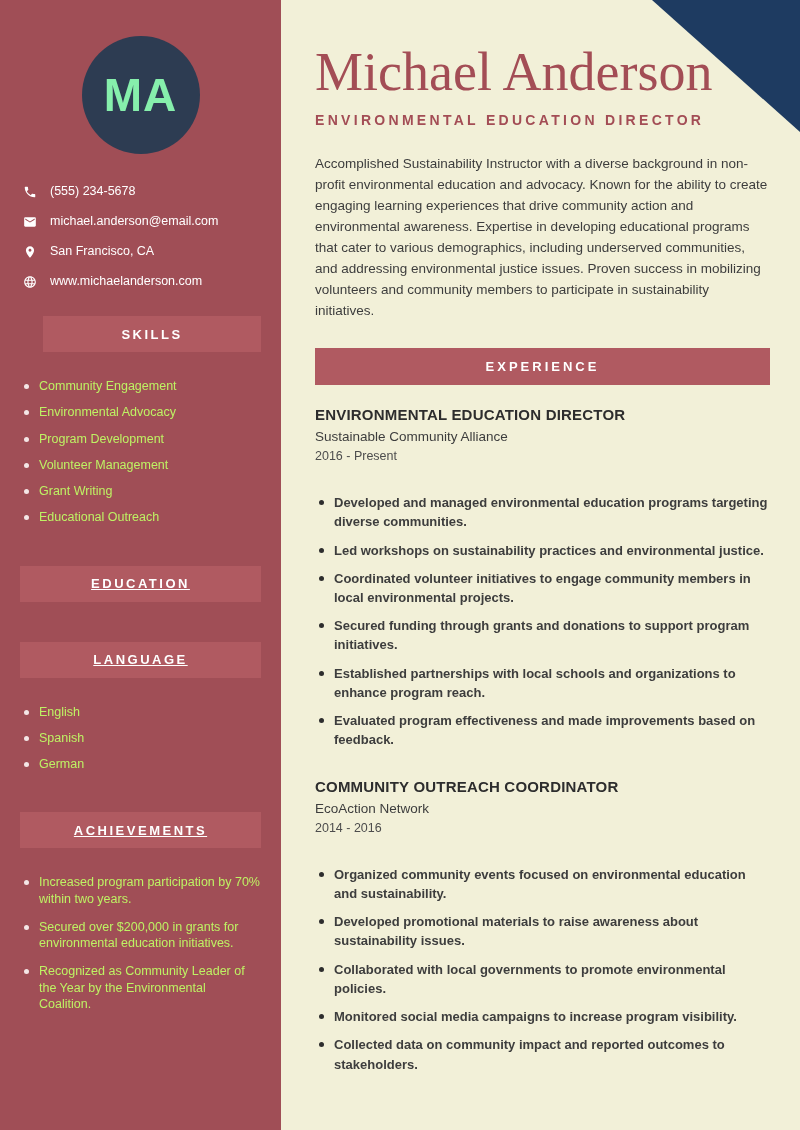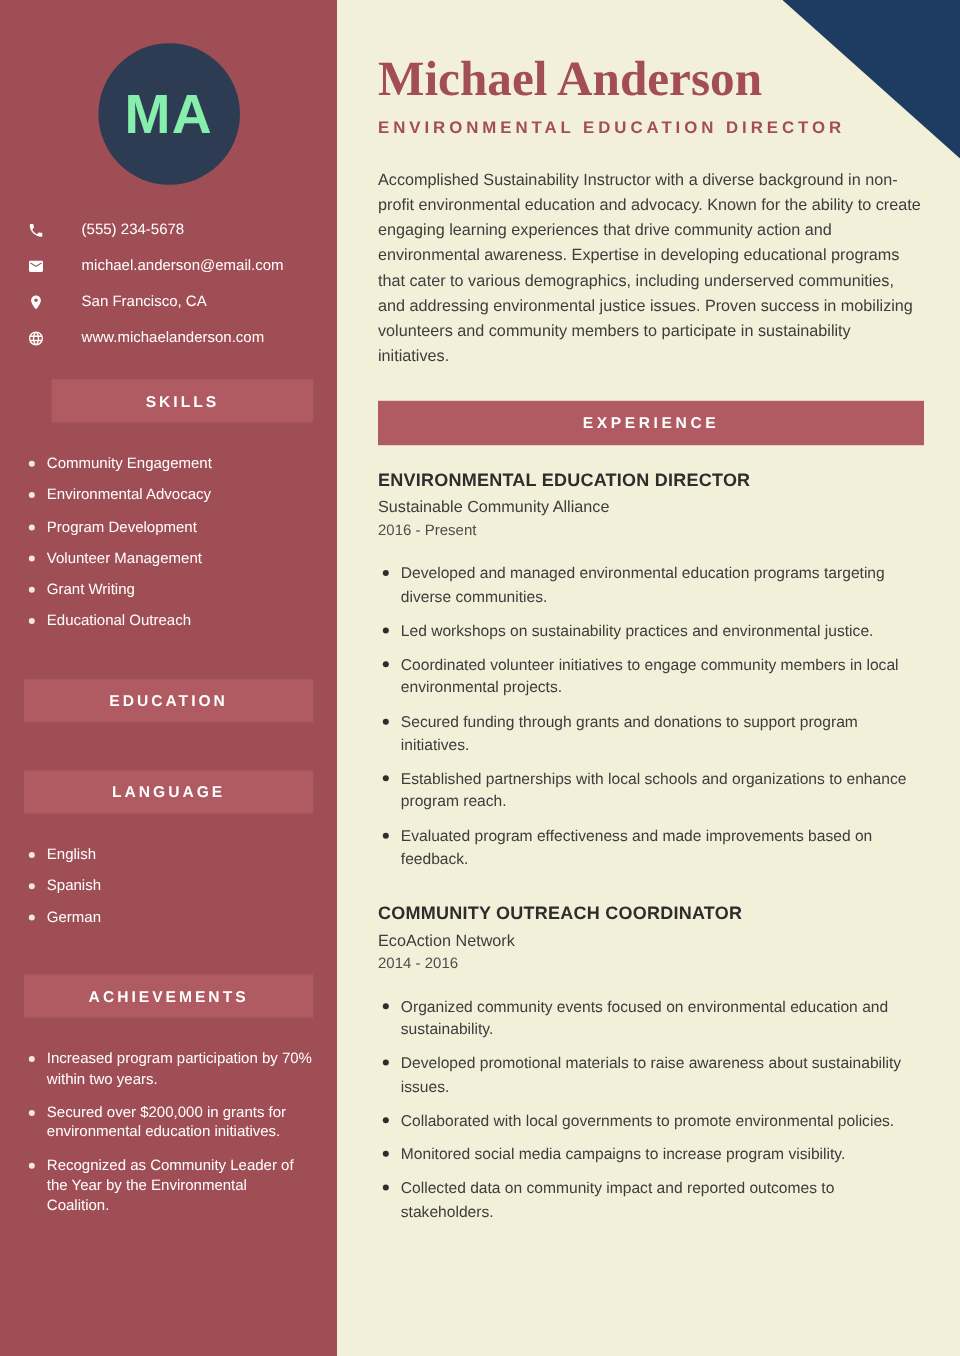--- a/index.html
+++ b/index.html
@@ -16,52 +16,52 @@
   body{width:800px;font-family:"Liberation Sans",sans-serif;}
   .page{display:flex;width:800px;height:1130px;overflow:hidden;}
 
   
   .sidebar{width:281px;flex-shrink:0;background:var(--sidebar-bg);color:#fff;}
   .avatar{width:118px;height:118px;border-radius:50%;background:var(--avatar-bg);
     margin:36px auto 30px;display:flex;align-items:center;justify-content:center;}
   .avatar span{font-size:46px;font-weight:bold;letter-spacing:1px;color:#86efac;}
 
   .contact{padding:0 22px;}
-  .contact-row{display:flex;align-items:center;gap:31px;margin-bottom:15px;font-size:12.5px;line-height:1.2;}
+  .contact-row{display:flex;align-items:center;gap:13px;margin-bottom:15px;font-size:12.5px;line-height:1.2;}
   .cicon{width:15px;height:15px;flex-shrink:0;display:flex;align-items:center;justify-content:center;}
   .cicon svg{width:14px;height:14px;fill:#fff;}
 
   .banner{background:var(--banner-bg);margin:0 20px;height:36px;display:flex;align-items:center;
     justify-content:center;font-size:13px;font-weight:bold;letter-spacing:2.5px;color:#fff;}
   .banner.skills{margin-top:27px;margin-left:43px;}
-  .banner.spaced{margin-top:40px;}
+  .banner.spaced{margin-top:40px;text-decoration:underline;}
 
   .side-list{list-style:none;padding:26px 20px 0 24px;}
-  .side-list li{position:relative;padding-left:15px;margin-bottom:10px;font-size:12.5px;line-height:1.3;color:#ffffff;}
+  .side-list li{position:relative;padding-left:15px;margin-bottom:10px;font-size:12.5px;line-height:1.3;color:#bef264;}
   .side-list li::before{content:"";position:absolute;left:0;top:6px;width:5px;height:5px;border-radius:50%;background:#f4e6e6;}
   .side-list.loose li{margin-bottom:12px;}
 
   .edu-text{padding:26px 22px 0 24px;font-size:12.5px;font-weight:bold;line-height:1.4;letter-spacing:0.2px;}
 
   
   .main{flex:1;background:var(--main-bg);position:relative;padding:44px 30px 0 34px;}
   .corner{position:absolute;top:0;right:0;width:148px;height:132px;background:var(--corner-navy);
     clip-path:polygon(0 0,100% 0,100% 100%);}
-  .name{font-family:"Liberation Serif",serif;font-size:41px;font-weight:bold;color:var(--accent);line-height:1.05;}
+  .name{font-family:"Liberation Serif",serif;font-size:54px;font-weight:normal;color:var(--accent);line-height:1.05;}
   .role{margin-top:11px;font-size:14px;font-weight:bold;letter-spacing:3.3px;color:var(--accent);}
   .summary{margin-top:25px;font-size:13.5px;line-height:1.56;color:var(--text-dark);}
 
   .exp-banner{margin-top:27px;height:37px;background:var(--banner-bg);display:flex;align-items:center;
     justify-content:center;font-size:13px;font-weight:bold;letter-spacing:3px;color:#fff;}
 
   .job{margin-top:21px;}
   .job h3{font-size:15px;font-weight:bold;color:#2d2d2d;letter-spacing:0.2px;}
   .job .company{margin-top:6px;font-size:13.5px;color:var(--text-dark);}
   .job .dates{margin-top:5px;font-size:12.5px;color:#4d4d4d;}
-  .job ul{list-style:none;margin-top:19px;}
+  .job ul{list-style:none;margin-top:30px;font-weight:bold;}
   .job li{position:relative;padding-left:19px;margin-bottom:9px;font-size:13px;line-height:1.48;color:var(--text-dark);}
   .job li::before{content:"";position:absolute;left:4px;top:7px;width:5px;height:5px;border-radius:50%;background:#2d2d2d;}
   .job.second{margin-top:28px;}
 </style>
 </head>
 <body>
 
 <div class="page">
 
   <aside class="sidebar">

